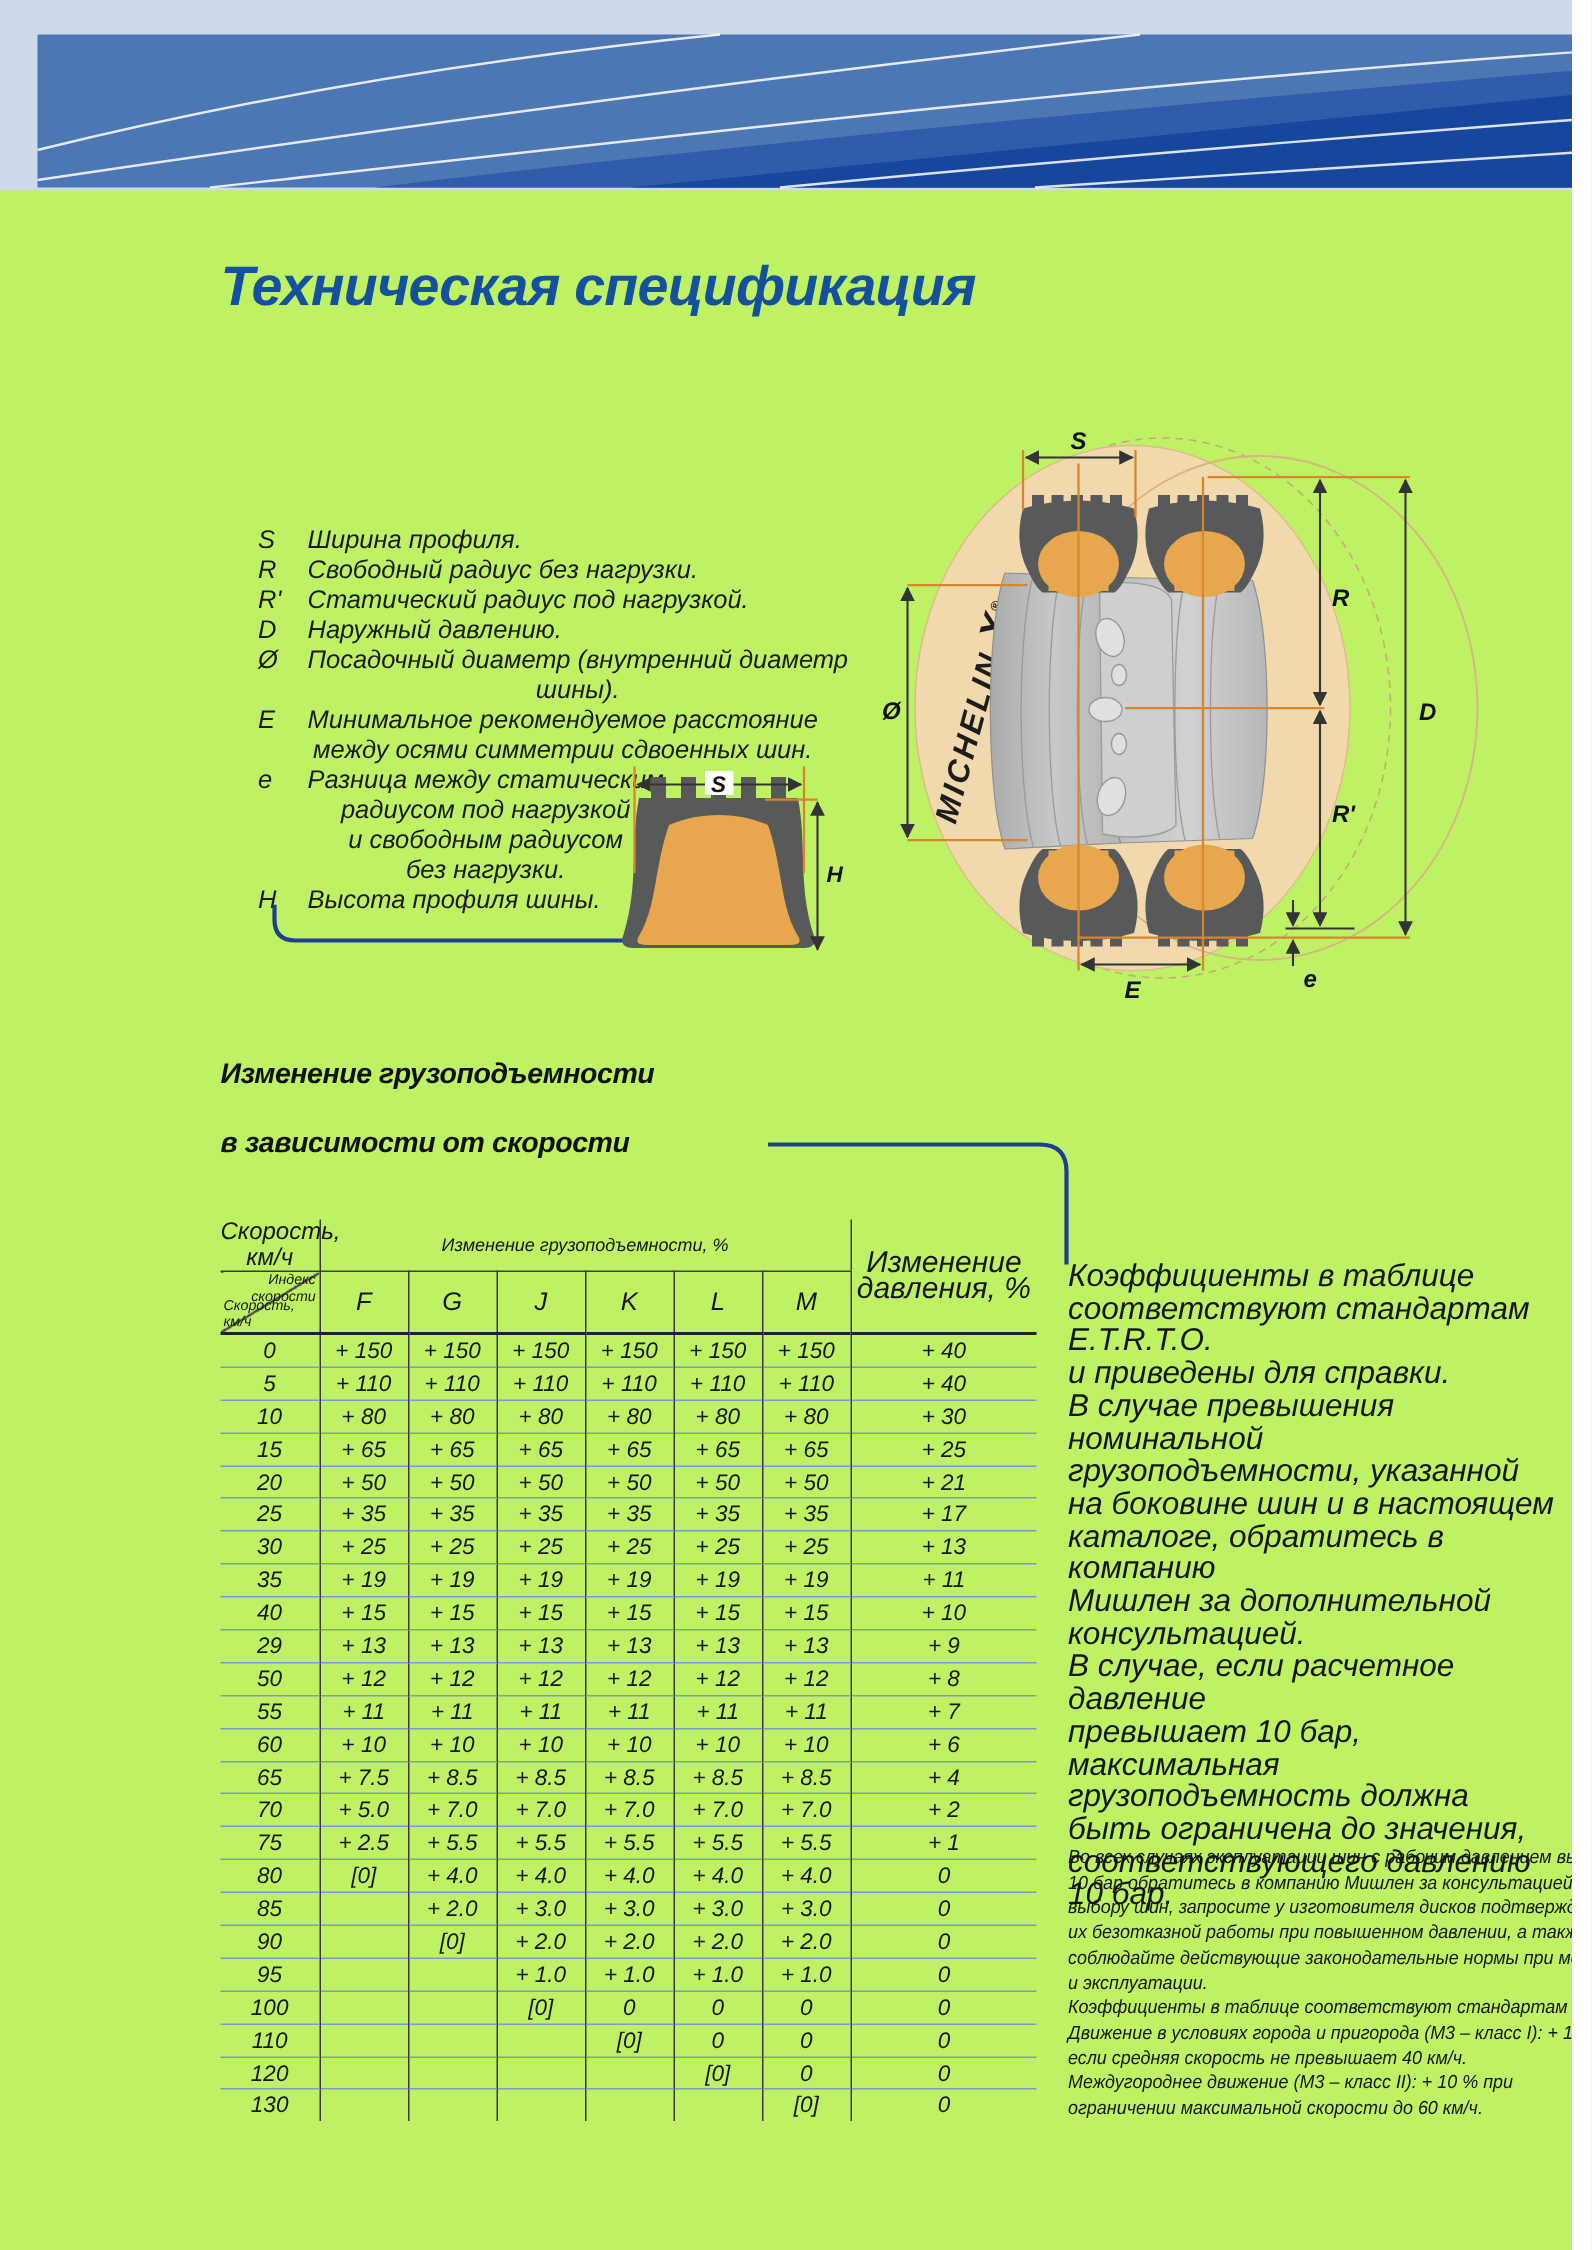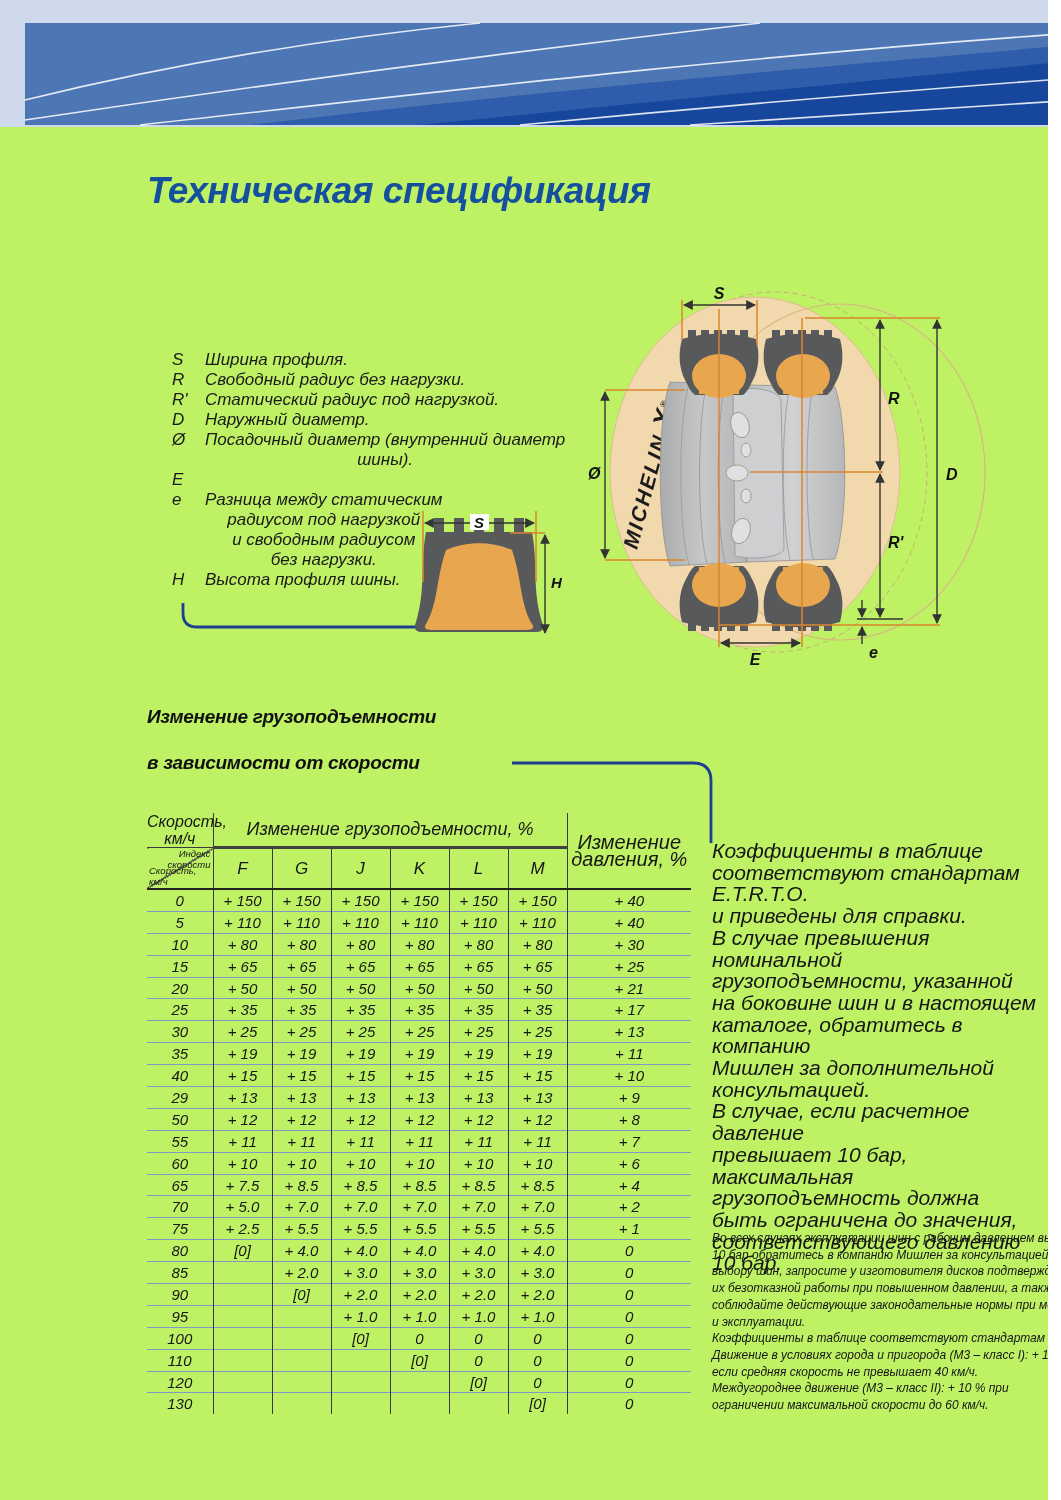--- a/index.html
+++ b/index.html
@@ -16,21 +16,21 @@
   .legend{left:172px;top:350px;font-size:17px;line-height:20px;color:#1a1a1a;}
   .legend-item{display:flex;}
   .legend-symbol{width:33px;flex:0 0 33px;}
   .legend-text{white-space:nowrap;text-align:center;}
 
   
   .tblwrap{left:147px;top:813px;}
   table.spec{border-collapse:collapse;table-layout:fixed;width:544px;}
   table.spec th, table.spec td{padding:0;font-weight:normal;text-align:center;vertical-align:middle;color:#161616;}
   .h-speed{width:66px;height:33px;font-size:16px;line-height:17px;border-right:1px solid #3a3a3a;border-bottom:1px solid #3a3a3a;}
-  .h-span{font-size:18px;height:33px;border-bottom:3px solid #404040;}
+  .h-span{font-size:12px;height:33px;border-bottom:1px solid #404040;}
   .h-press{width:124px;font-size:20px;line-height:17px;vertical-align:top;padding-top:2px;
            border-left:1px solid #3a3a3a;border-bottom:2px solid #222;}
   .h-diag{position:relative;height:40px;border-right:1px solid #3a3a3a;border-bottom:2px solid #222;
     background:linear-gradient(to bottom right,transparent calc(50% - 0.8px),#4a4a4a calc(50% - 0.8px),#4a4a4a calc(50% + 0.8px),transparent calc(50% + 0.8px));}
   .diag-top{position:absolute;top:1px;right:2px;text-align:right;font-size:9.5px;line-height:10.5px;}
   .diag-bot{position:absolute;bottom:1px;left:2px;text-align:left;font-size:9.5px;line-height:10.5px;}
   .h-idx{width:59px;font-size:17px;border-left:1px solid #3a3a3a;border-bottom:2px solid #222;}
   tbody.rows td{height:20.9px;font-size:15px;border-left:1px solid #3a3a3a;}
   tbody.rows td:first-child{border-left:none;}
   tbody.rows tr + tr td{border-top:1.5px solid #7e99c7;}
@@ -71,28 +71,29 @@
       <div class="legend-item">
         <span class="legend-symbol">R</span>
         <span class="legend-text">Свободный радиус без нагрузки.</span>
       </div>
       <div class="legend-item">
         <span class="legend-symbol">R'</span>
         <span class="legend-text">Статический радиус под нагрузкой.</span>
       </div>
       <div class="legend-item">
         <span class="legend-symbol">D</span>
-        <span class="legend-text">Наружный диаметр.</span>
+        <span class="legend-text">Наружный давлению.</span>
       </div>
       <div class="legend-item">
         <span class="legend-symbol">Ø</span>
         <span class="legend-text">Посадочный диаметр (внутренний диаметр<br>шины).</span>
       </div>
       <div class="legend-item">
         <span class="legend-symbol">E</span>
+        <span class="legend-text">Минимальное рекомендуемое расстояние<br>между осями симметрии сдвоенных шин.</span>
       </div>
       <div class="legend-item">
         <span class="legend-symbol">e</span>
         <span class="legend-text">Разница между статическим<br>радиусом под нагрузкой<br>и свободным радиусом<br>без нагрузки.</span>
       </div>
       <div class="legend-item">
         <span class="legend-symbol">H</span>
         <span class="legend-text">Высота профиля шины.</span>
       </div>
     </div>

